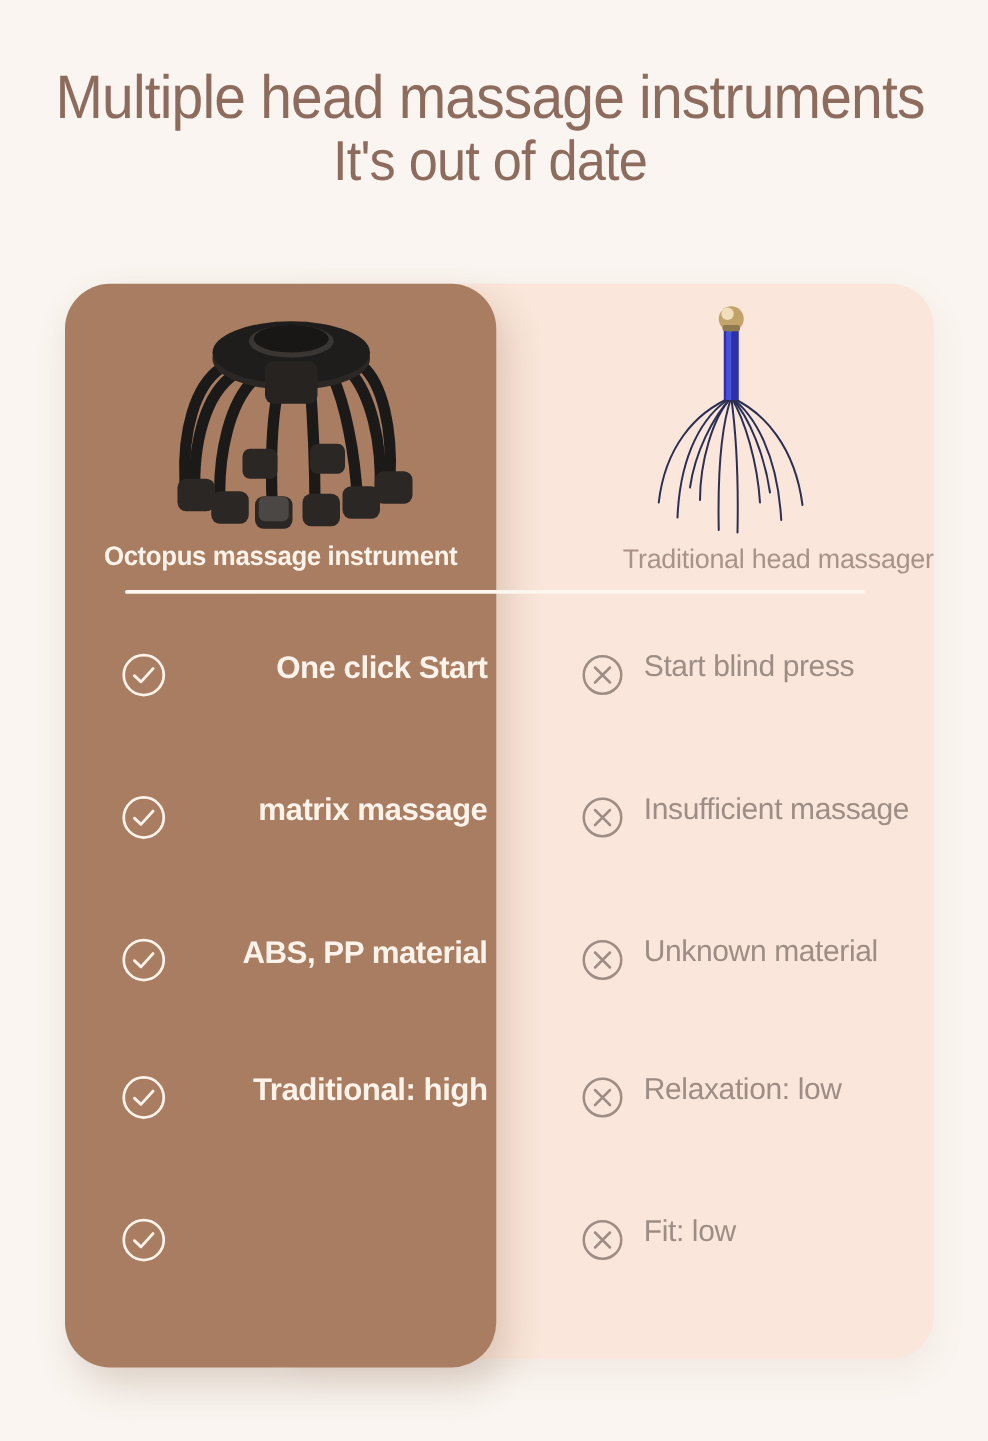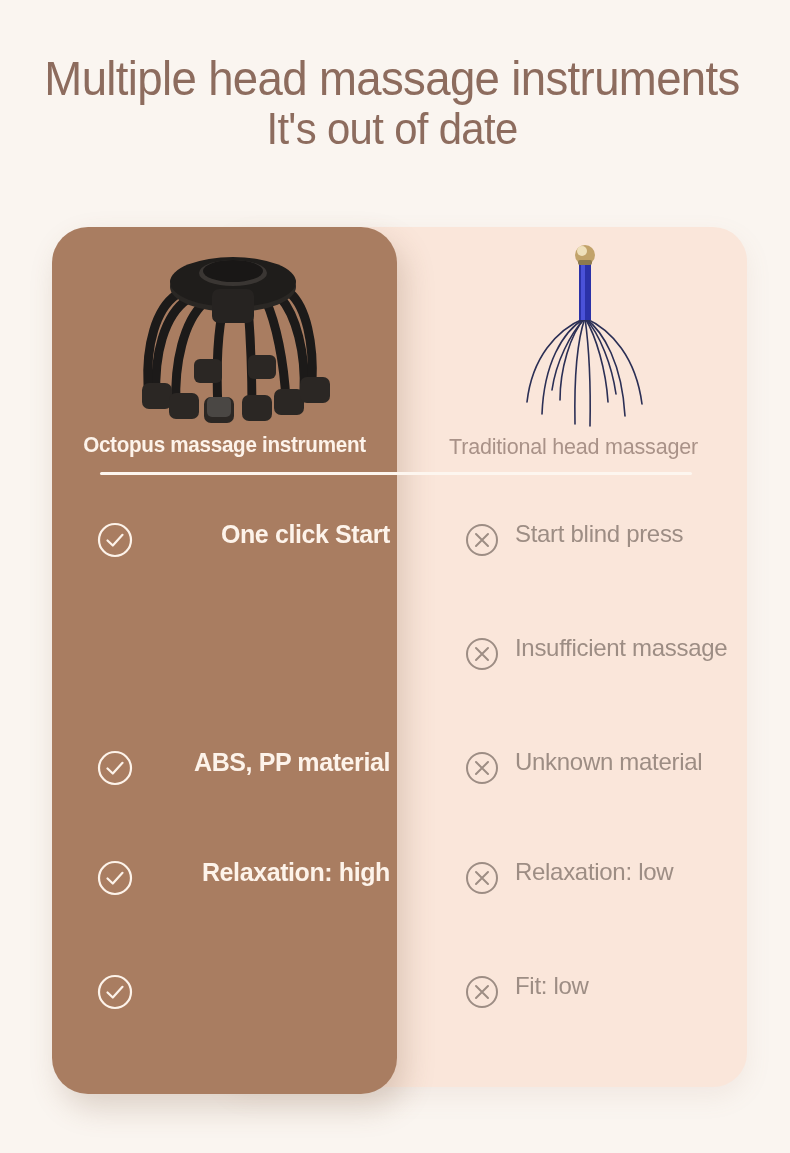--- a/index.html
+++ b/index.html
@@ -103,21 +103,21 @@
     font-weight: bold;
     color: #fdf3ea;
     letter-spacing: -0.3px;
     transform: scaleX(0.96);
   }
   #label-right {
     position: absolute;
     left: 400px;
     top: 2px;
     width: 347px;
-    text-align: center;
+    text-align: right;
     font-size: 21.5px;
     font-weight: 400;
     color: #a99288;
     letter-spacing: -0.2px;
   }
   #header-divider {
     position: absolute;
     left: 100px;
     top: 460px;
     width: 592px;
@@ -261,20 +261,27 @@
       <div class="cell right">
         <svg class="icon" viewBox="0 0 40 40">
           <circle cx="20" cy="20" r="15" fill="none" stroke="#9d8d84" stroke-width="2"></circle>
           <path d="M14 14 L26 26 M26 14 L14 26" fill="none" stroke="#9d8d84" stroke-width="2" stroke-linecap="round"></path>
         </svg>
         <span class="label">Start blind press</span>
       </div>
     </div>
 
     <div class="feature-row" style="top:622px">
+      <div class="cell left">
+        <svg class="icon" viewBox="0 0 40 40">
+          <circle cx="20" cy="20" r="16" fill="none" stroke="#fdf3ea" stroke-width="2.2"></circle>
+          <path d="M12.5 20.5 L17.8 25.5 L27.5 14.8" fill="none" stroke="#fdf3ea" stroke-width="2.2" stroke-linecap="round" stroke-linejoin="round"></path>
+        </svg>
+        <span class="label">matrix massage</span>
+      </div>
       <div class="cell right">
         <svg class="icon" viewBox="0 0 40 40">
           <circle cx="20" cy="20" r="15" fill="none" stroke="#9d8d84" stroke-width="2"></circle>
           <path d="M14 14 L26 26 M26 14 L14 26" fill="none" stroke="#9d8d84" stroke-width="2" stroke-linecap="round"></path>
         </svg>
         <span class="label">Insufficient massage</span>
       </div>
     </div>
 
     <div class="feature-row" style="top:736px">
@@ -293,21 +300,21 @@
         <span class="label">Unknown material</span>
       </div>
     </div>
 
     <div class="feature-row" style="top:846px">
       <div class="cell left">
         <svg class="icon" viewBox="0 0 40 40">
           <circle cx="20" cy="20" r="16" fill="none" stroke="#fdf3ea" stroke-width="2.2"></circle>
           <path d="M12.5 20.5 L17.8 25.5 L27.5 14.8" fill="none" stroke="#fdf3ea" stroke-width="2.2" stroke-linecap="round" stroke-linejoin="round"></path>
         </svg>
-        <span class="label">Relaxation: high</span>
+        <span class="label">Traditional: high</span>
       </div>
       <div class="cell right">
         <svg class="icon" viewBox="0 0 40 40">
           <circle cx="20" cy="20" r="15" fill="none" stroke="#9d8d84" stroke-width="2"></circle>
           <path d="M14 14 L26 26 M26 14 L14 26" fill="none" stroke="#9d8d84" stroke-width="2" stroke-linecap="round"></path>
         </svg>
         <span class="label">Relaxation: low</span>
       </div>
     </div>
 

